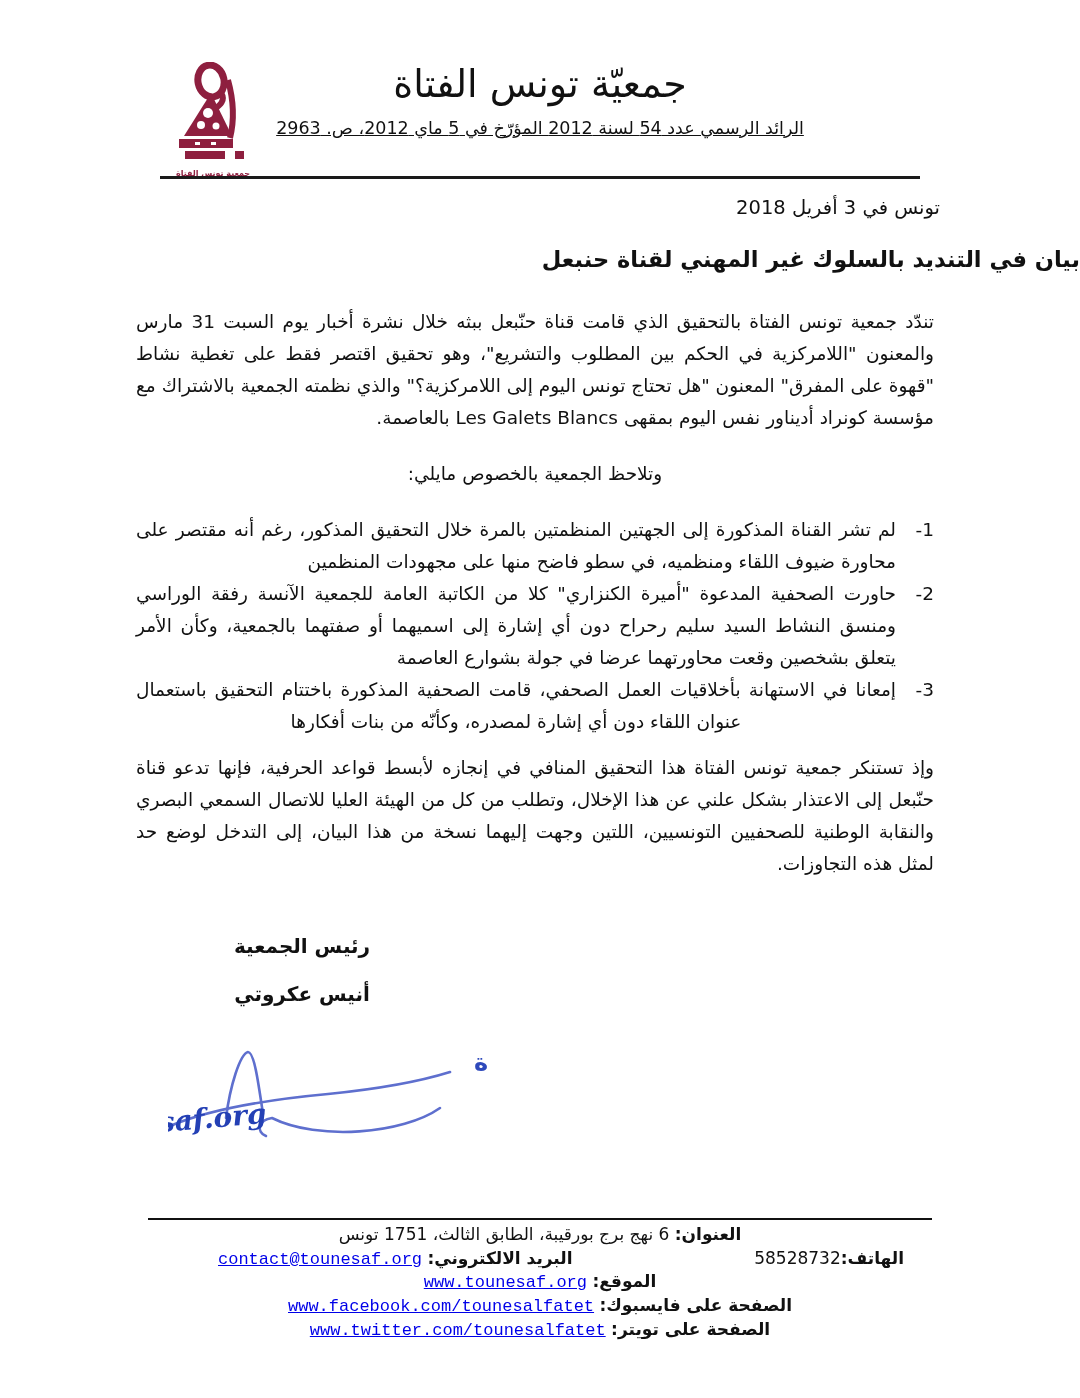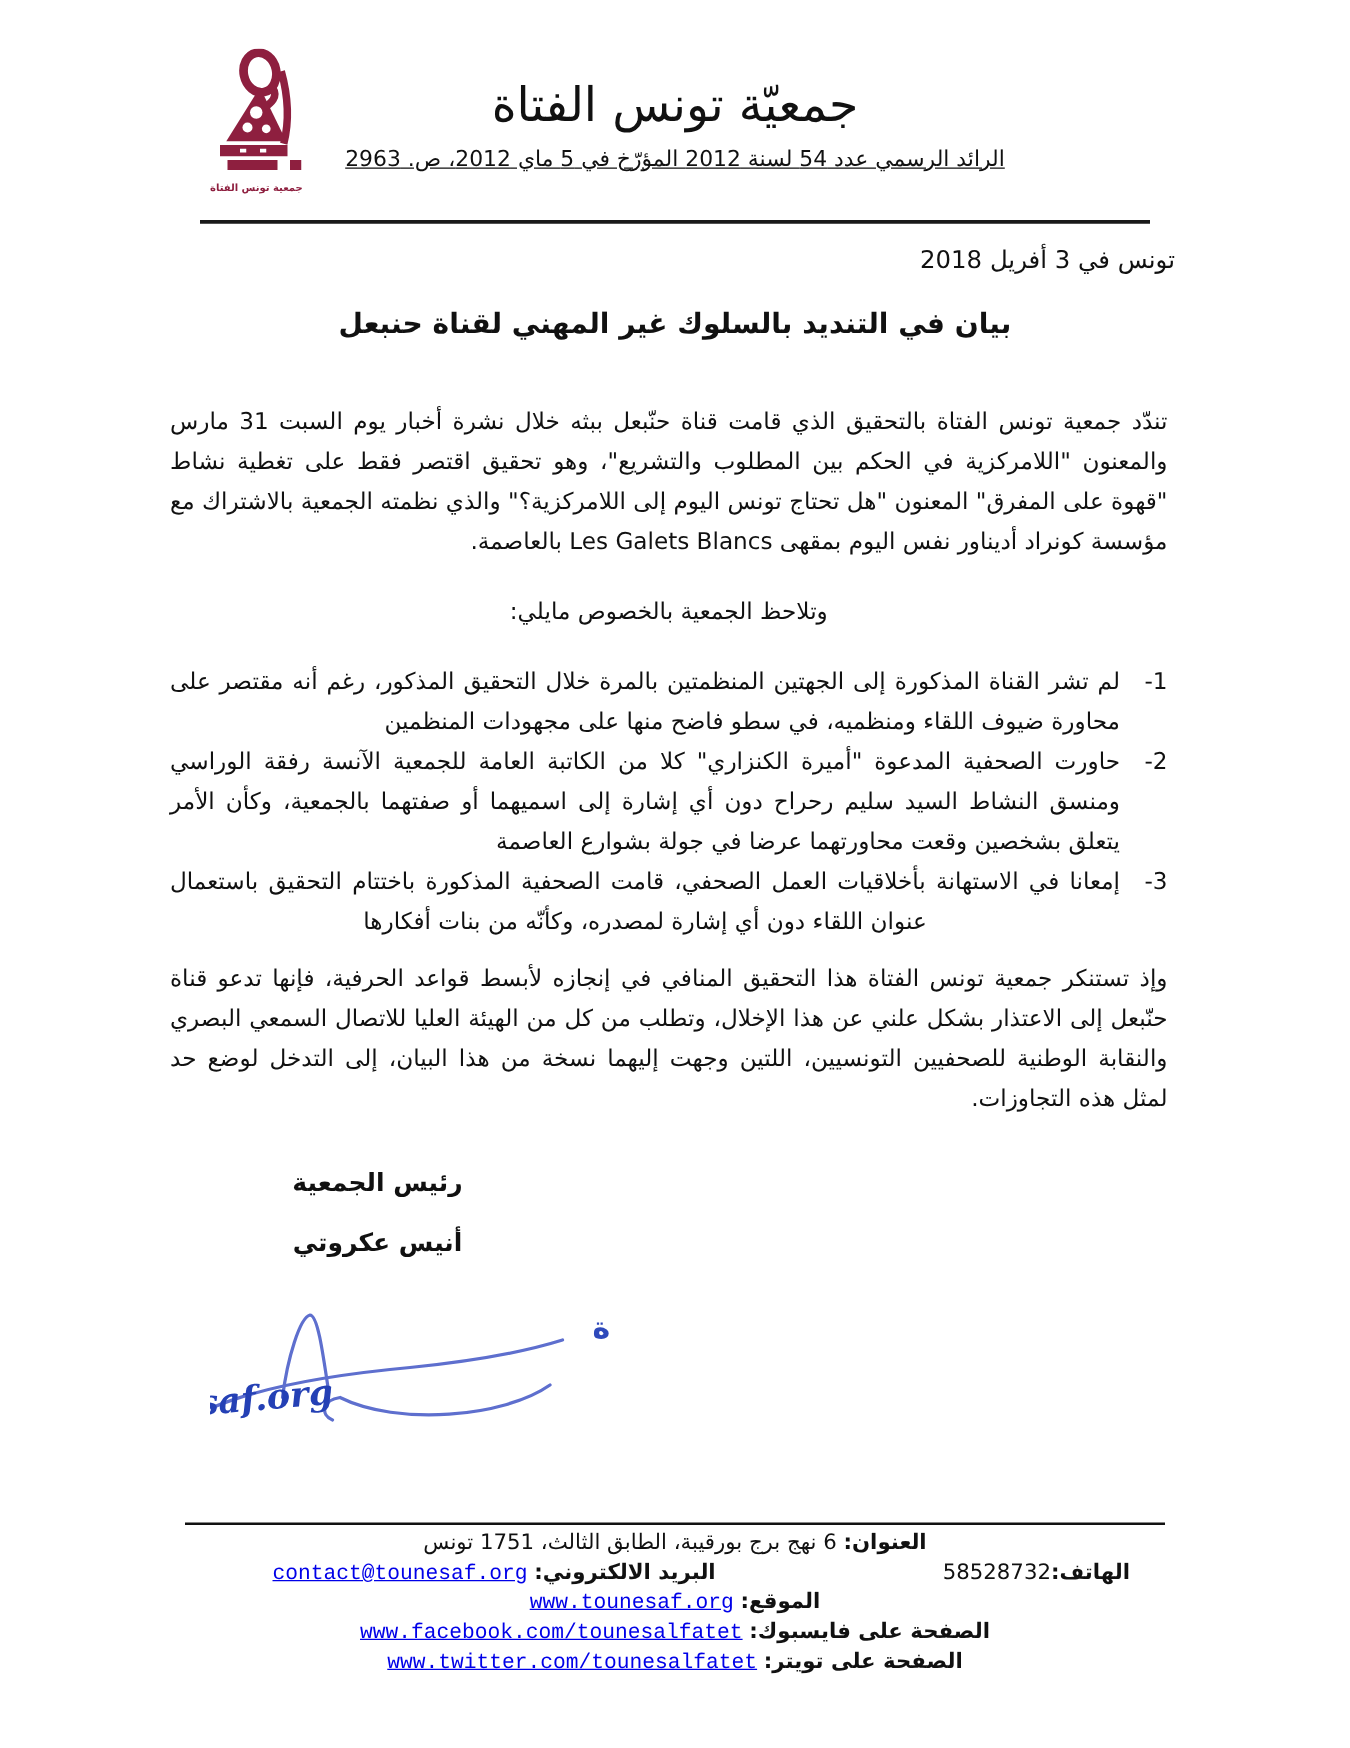--- a/index.html
+++ b/index.html
@@ -6,33 +6,33 @@
   body{
     width:1080px;height:1398px;
     font-family:"DejaVu Sans",sans-serif;
     color:#111;
     position:relative;
     overflow:hidden;
   }
   .page{position:absolute;inset:0;direction:rtl;}
 
   
-  .logo-wrap{position:absolute;left:168px;top:39px;width:90px;text-align:left;direction:rtl;}
+  .logo-wrap{position:absolute;left:168px;top:62px;width:90px;text-align:center;direction:rtl;}
   .logo-caption{font-size:8px;color:#8e1f3f;margin-top:1px;white-space:nowrap;font-weight:bold;}
   .head-center{position:absolute;top:62px;left:0;right:0;text-align:center;}
   .org-name{font-size:38px;font-weight:normal;margin:0;line-height:1.2;}
   .gazette{font-size:17.5px;margin-top:10px;text-decoration:underline;}
   .head-rule{position:absolute;top:176px;left:160px;width:760px;border-top:3px solid #1a1a1a;}
 
   
   .date-line{position:absolute;top:196px;right:140px;font-size:19.5px;}
-  .statement-title{position:absolute;top:246px;left:0;right:0;text-align:center;
+  .statement-title{position:absolute;top:246px;left:0;right:0;text-align:right;
     font-size:22.5px;font-weight:bold;margin:0;}
   .body-block{position:absolute;top:306px;right:146px;left:136px;font-size:18.5px;line-height:1.73;}
-  .para{margin:16px 0 24px;text-align:justify;}
+  .para{margin:0 0 24px;text-align:justify;}
   .lead{margin:0 0 24px;text-align:center;}
   .obs-list{margin:0 0 14px;}
   .obs-item{display:flex;gap:8px;}
   .obs-num{flex:0 0 30px;text-align:right;}
   .obs-text{flex:1;text-align:justify;}
   .obs-text.center-last{text-align-last:center;}
   .closing{margin:0;text-align:justify;}
 
   
   .sig-block{position:absolute;top:934px;left:232px;width:140px;text-align:center;

